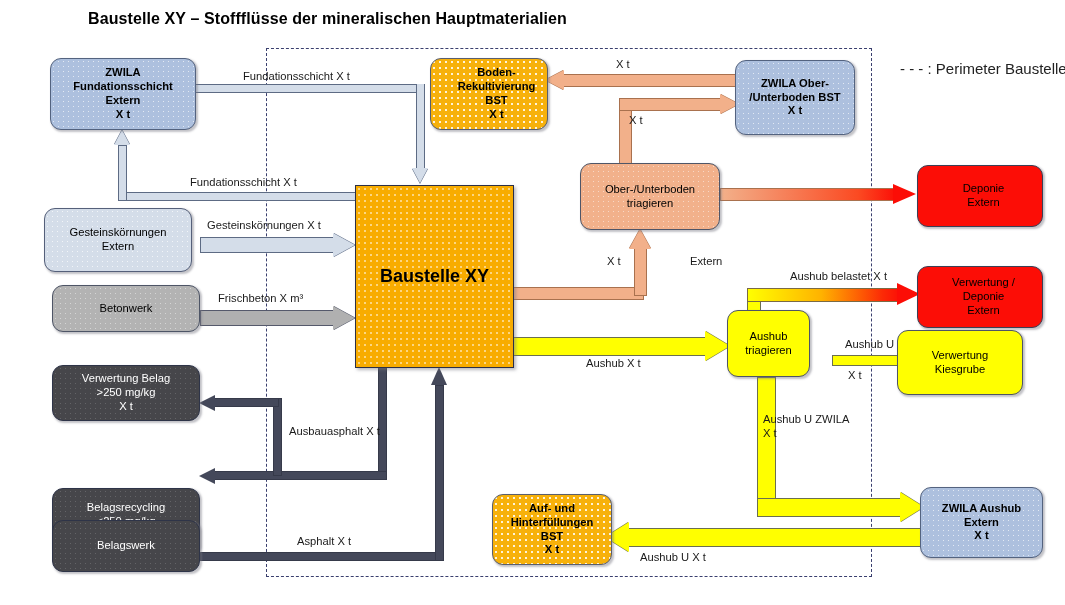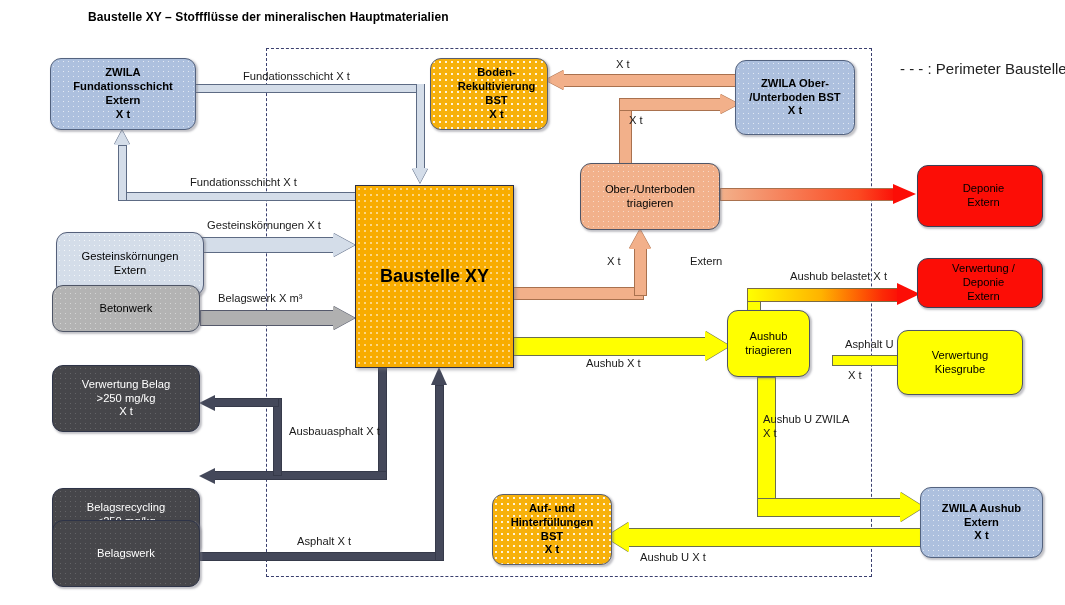--- a/index.html
+++ b/index.html
@@ -2,21 +2,21 @@
 <html><head>
 <meta charset="utf-8">
 <title>Baustelle XY – Stoffflüsse</title>
 <style>
   html,body{margin:0;padding:0;background:#ffffff;}
   body{font-family:"Liberation Sans", sans-serif;}
   #stage{position:relative;width:1065px;height:605px;background:#fff;overflow:hidden;}
 
   #title{
     position:absolute;left:88px;top:10px;
-    font-size:12px;font-weight:bold;color:#000;letter-spacing:0.1px;
+    font-size:16px;font-weight:bold;color:#000;letter-spacing:0.1px;
     white-space:nowrap;
   }
 
   
   #perimeter{
     position:absolute;left:266px;top:48px;width:606px;height:529px;
     border:1.4px dashed #3a3f6e;box-sizing:border-box;background:transparent;
   }
   #legend{
     position:absolute;left:900px;top:60px;font-size:15px;color:#222;white-space:nowrap;
@@ -124,21 +124,21 @@
   <div class="seg f-lightblue" style="left:118px;top:145px;width:9px;height:55px;border-bottom:none;"></div>
   <div class="head" style="left:114px;top:130px;border-left:8.5px solid transparent;border-right:8.5px solid transparent;border-bottom:15px solid #d4dde9;filter:drop-shadow(0 -1px 0 #5d6b84);"></div>
   <div class="elabel" style="left:190px;top:176px;">Fundationsschicht   X t</div>
 
   <div class="seg f-lightblue" style="left:200px;top:237px;width:136px;height:16px;border-right:none;"></div>
   <div class="head" style="left:333px;top:233px;border-top:12px solid transparent;border-bottom:12px solid transparent;border-left:22px solid #d4dde9;filter:drop-shadow(1px 0 0 #5d6b84);"></div>
   <div class="elabel" style="left:207px;top:219px;">Gesteinskörnungen   X t</div>
 
   <div class="seg f-grey" style="left:200px;top:310px;width:136px;height:16px;border-right:none;"></div>
   <div class="head" style="left:333px;top:306px;border-top:12px solid transparent;border-bottom:12px solid transparent;border-left:22px solid #b0b0b0;filter:drop-shadow(1px 0 0 #55596b);"></div>
-  <div class="elabel" style="left:218px;top:292px;">Belagswerk   X m³</div>
+  <div class="elabel" style="left:218px;top:292px;">Frischbeton   X m³</div>
 
   <div class="seg f-dark" style="left:378px;top:366px;width:9px;height:114px;"></div>
   <div class="seg f-dark" style="left:213px;top:471px;width:174px;height:9px;"></div>
   <div class="head" style="left:199px;top:468px;border-top:8px solid transparent;border-bottom:8px solid transparent;border-right:16px solid #44485a;"></div>
   <div class="seg f-dark" style="left:273px;top:398px;width:9px;height:78px;"></div>
   <div class="seg f-dark" style="left:213px;top:398px;width:66px;height:9px;"></div>
   <div class="head" style="left:199px;top:395px;border-top:8px solid transparent;border-bottom:8px solid transparent;border-right:16px solid #44485a;"></div>
   <div class="elabel" style="left:289px;top:425px;">Ausbauasphalt  X t</div>
 
   <div class="seg f-dark" style="left:200px;top:552px;width:244px;height:9px;"></div>
@@ -168,53 +168,53 @@
   <div class="head" style="left:705px;top:331px;border-top:15px solid transparent;border-bottom:15px solid transparent;border-left:25px solid #ffff00;filter:drop-shadow(1px 0 0 #6b6f50);"></div>
   <div class="elabel" style="left:586px;top:357px;">Aushub   X t</div>
 
   <div class="seg f-yellow" style="left:747px;top:288px;width:14px;height:36px;"></div>
   <div class="seg f-yellowred" style="left:747px;top:288px;width:155px;height:14px;"></div>
   <div class="head" style="left:897px;top:283px;border-top:11px solid transparent;border-bottom:11px solid transparent;border-left:23px solid #fc0d06;"></div>
   <div class="elabel" style="left:790px;top:270px;">Aushub belastet   X t</div>
 
   <div class="seg f-yellow" style="left:832px;top:355px;width:70px;height:11px;"></div>
   <div class="head" style="left:898px;top:351px;border-top:9.5px solid transparent;border-bottom:9.5px solid transparent;border-left:18px solid #ffff00;filter:drop-shadow(1px 0 0 #6b6f50);"></div>
-  <div class="elabel" style="left:845px;top:338px;">Asphalt U</div>
+  <div class="elabel" style="left:845px;top:338px;">Aushub U</div>
   <div class="elabel" style="left:848px;top:369px;">X t</div>
 
   <div class="seg f-yellow" style="left:757px;top:377px;width:19px;height:132px;"></div>
   <div class="seg f-yellow" style="left:757px;top:498px;width:148px;height:19px;"></div>
   <div class="head" style="left:900px;top:492px;border-top:15px solid transparent;border-bottom:15px solid transparent;border-left:24px solid #ffff00;filter:drop-shadow(1px 0 0 #6b6f50);"></div>
   <div class="elabel two" style="left:763px;top:413px;">Aushub U ZWILA<br>X t</div>
 
   <div class="seg f-yellow" style="left:628px;top:528px;width:295px;height:19px;"></div>
   <div class="head" style="left:605px;top:522px;border-top:15px solid transparent;border-bottom:15px solid transparent;border-right:24px solid #ffff00;filter:drop-shadow(-1px 0 0 #6b6f50);"></div>
   <div class="elabel" style="left:640px;top:551px;">Aushub U   X t</div>
 
   <div class="node blue" style="left:50px;top:58px;width:146px;height:72px;">
     <span class="lbl">ZWILA<br>Fundationsschicht<br>Extern<br>X t</span>
   </div>
 
-  <div class="node lightblue" style="left:56px;top:208px;width:148px;height:64px;margin-top:24px;">
+  <div class="node lightblue" style="left:44px;top:208px;width:148px;height:64px;">
     <span class="lbl">Gesteinskörnungen<br>Extern</span>
   </div>
 
   <div class="node grey" style="left:52px;top:285px;width:148px;height:47px;">
     <span class="lbl">Betonwerk</span>
   </div>
 
-  <div class="node darkgrey" style="left:52px;top:365px;width:148px;height:67px;align-items:center;">
+  <div class="node darkgrey" style="left:52px;top:365px;width:148px;height:56px;align-items:center;">
     <span class="lbl">Verwertung Belag<br>&gt;250 mg/kg<br>X t</span>
   </div>
 
   <div class="node darkgrey" style="left:52px;top:443px;width:148px;height:67px;margin-top:45px;">
     <span class="lbl">Belagsrecycling<br>&lt;250 mg/kg<br>X t</span>
   </div>
 
-  <div class="node darkgrey" style="left:52px;top:520px;width:148px;height:67px;">
+  <div class="node darkgrey" style="left:52px;top:520px;width:148px;height:52px;">
     <span class="lbl">Belagswerk</span>
   </div>
 
   <div id="baustelle">
     <span class="lbl">Baustelle XY</span>
   </div>
 
   <div class="node orangedot" style="left:430px;top:58px;width:118px;height:72px;padding-left:20px;">
     <span class="lbl">Boden-<br>Rekultivierung<br>BST<br>X t</span>
   </div>
@@ -228,21 +228,21 @@
   </div>
 
   <div class="node yellow" style="left:727px;top:310px;width:83px;height:67px;">
     <span class="lbl">Aushub<br>triagieren</span>
   </div>
 
   <div class="node red" style="left:917px;top:165px;width:126px;height:62px;">
     <span class="lbl">Deponie<br>Extern</span>
   </div>
 
-  <div class="node red" style="left:917px;top:258px;width:126px;height:50px;">
+  <div class="node red" style="left:917px;top:266px;width:126px;height:62px;">
     <span class="lbl">Verwertung /<br>Deponie<br>Extern</span>
   </div>
 
   <div class="node yellow" style="left:897px;top:330px;width:126px;height:65px;">
     <span class="lbl">Verwertung<br>Kiesgrube</span>
   </div>
 
   <div class="node orangedot" style="left:492px;top:494px;width:120px;height:71px;">
     <span class="lbl">Auf- und<br>Hinterfüllungen<br>BST<br>X t</span>
   </div>

